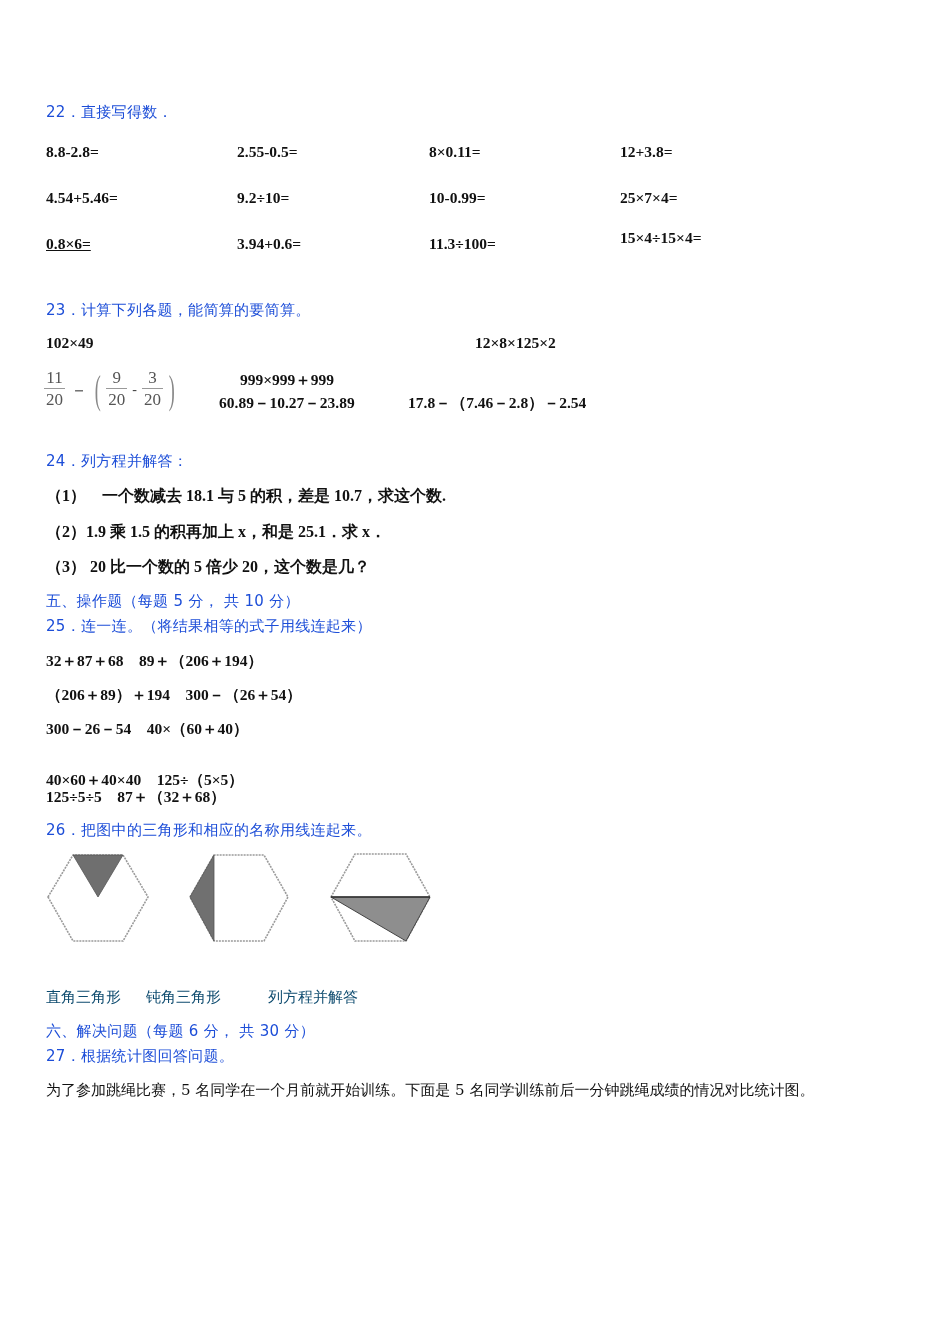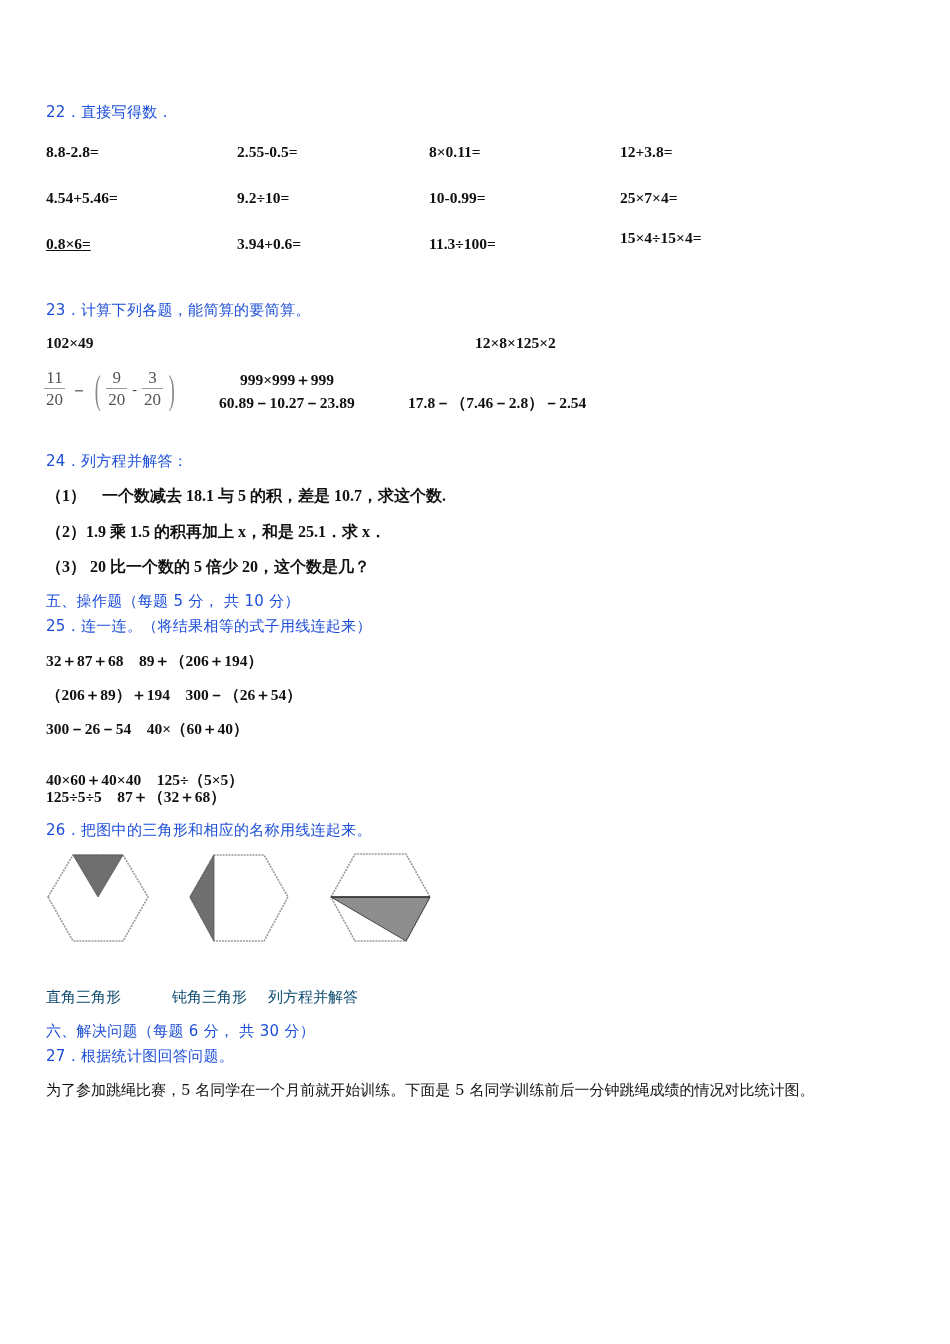--- a/index.html
+++ b/index.html
@@ -99,19 +99,19 @@
   <polygon points="34,10 10,52 34,96" fill="#707070" stroke="#555" stroke-width="0.8"></polygon>
 </svg>
 
 <svg class="abs" style="left:320px; top:845px;" width="120" height="105" viewBox="0 0 120 105">
   <polygon points="11,52 35,9 86,9 110,52 86,96 35,96" fill="#fff" stroke="#9a9a9a" stroke-width="1.6" stroke-dasharray="2,1"></polygon>
   <polygon points="11,52 110,52 86,96" fill="#8e8e8e" stroke="#444" stroke-width="1"></polygon>
   <line x1="11" y1="52" x2="110" y2="52" stroke="#333" stroke-width="1.4"></line>
 </svg>
 
 <div class="abs cn-label" style="left:46px; top:988px;">直角三角形</div>
-<div class="abs cn-label" style="left:172px; top:988px;">钝角三角形</div>
+<div class="abs cn-label" style="left:146px; top:988px;">钝角三角形</div>
 <div class="abs cn-label" style="left:268px; top:988px;">列方程并解答</div>
 
 <div class="abs heading" style="left:46px; top:1022px;">六、解决问题（每题 6 分， 共 30 分）</div>
 
 <div class="abs heading" style="left:46px; top:1047px;">27．根据统计图回答问题。</div>
 <div class="abs cn-label" style="left:46px; top:1081px; font-family:'DejaVu Serif', serif; font-size:15px; color:#111;">为了参加跳绳比赛，5 名同学在一个月前就开始训练。下面是 5 名同学训练前后一分钟跳绳成绩的情况对比统计图。</div>
 
 </body></html>

